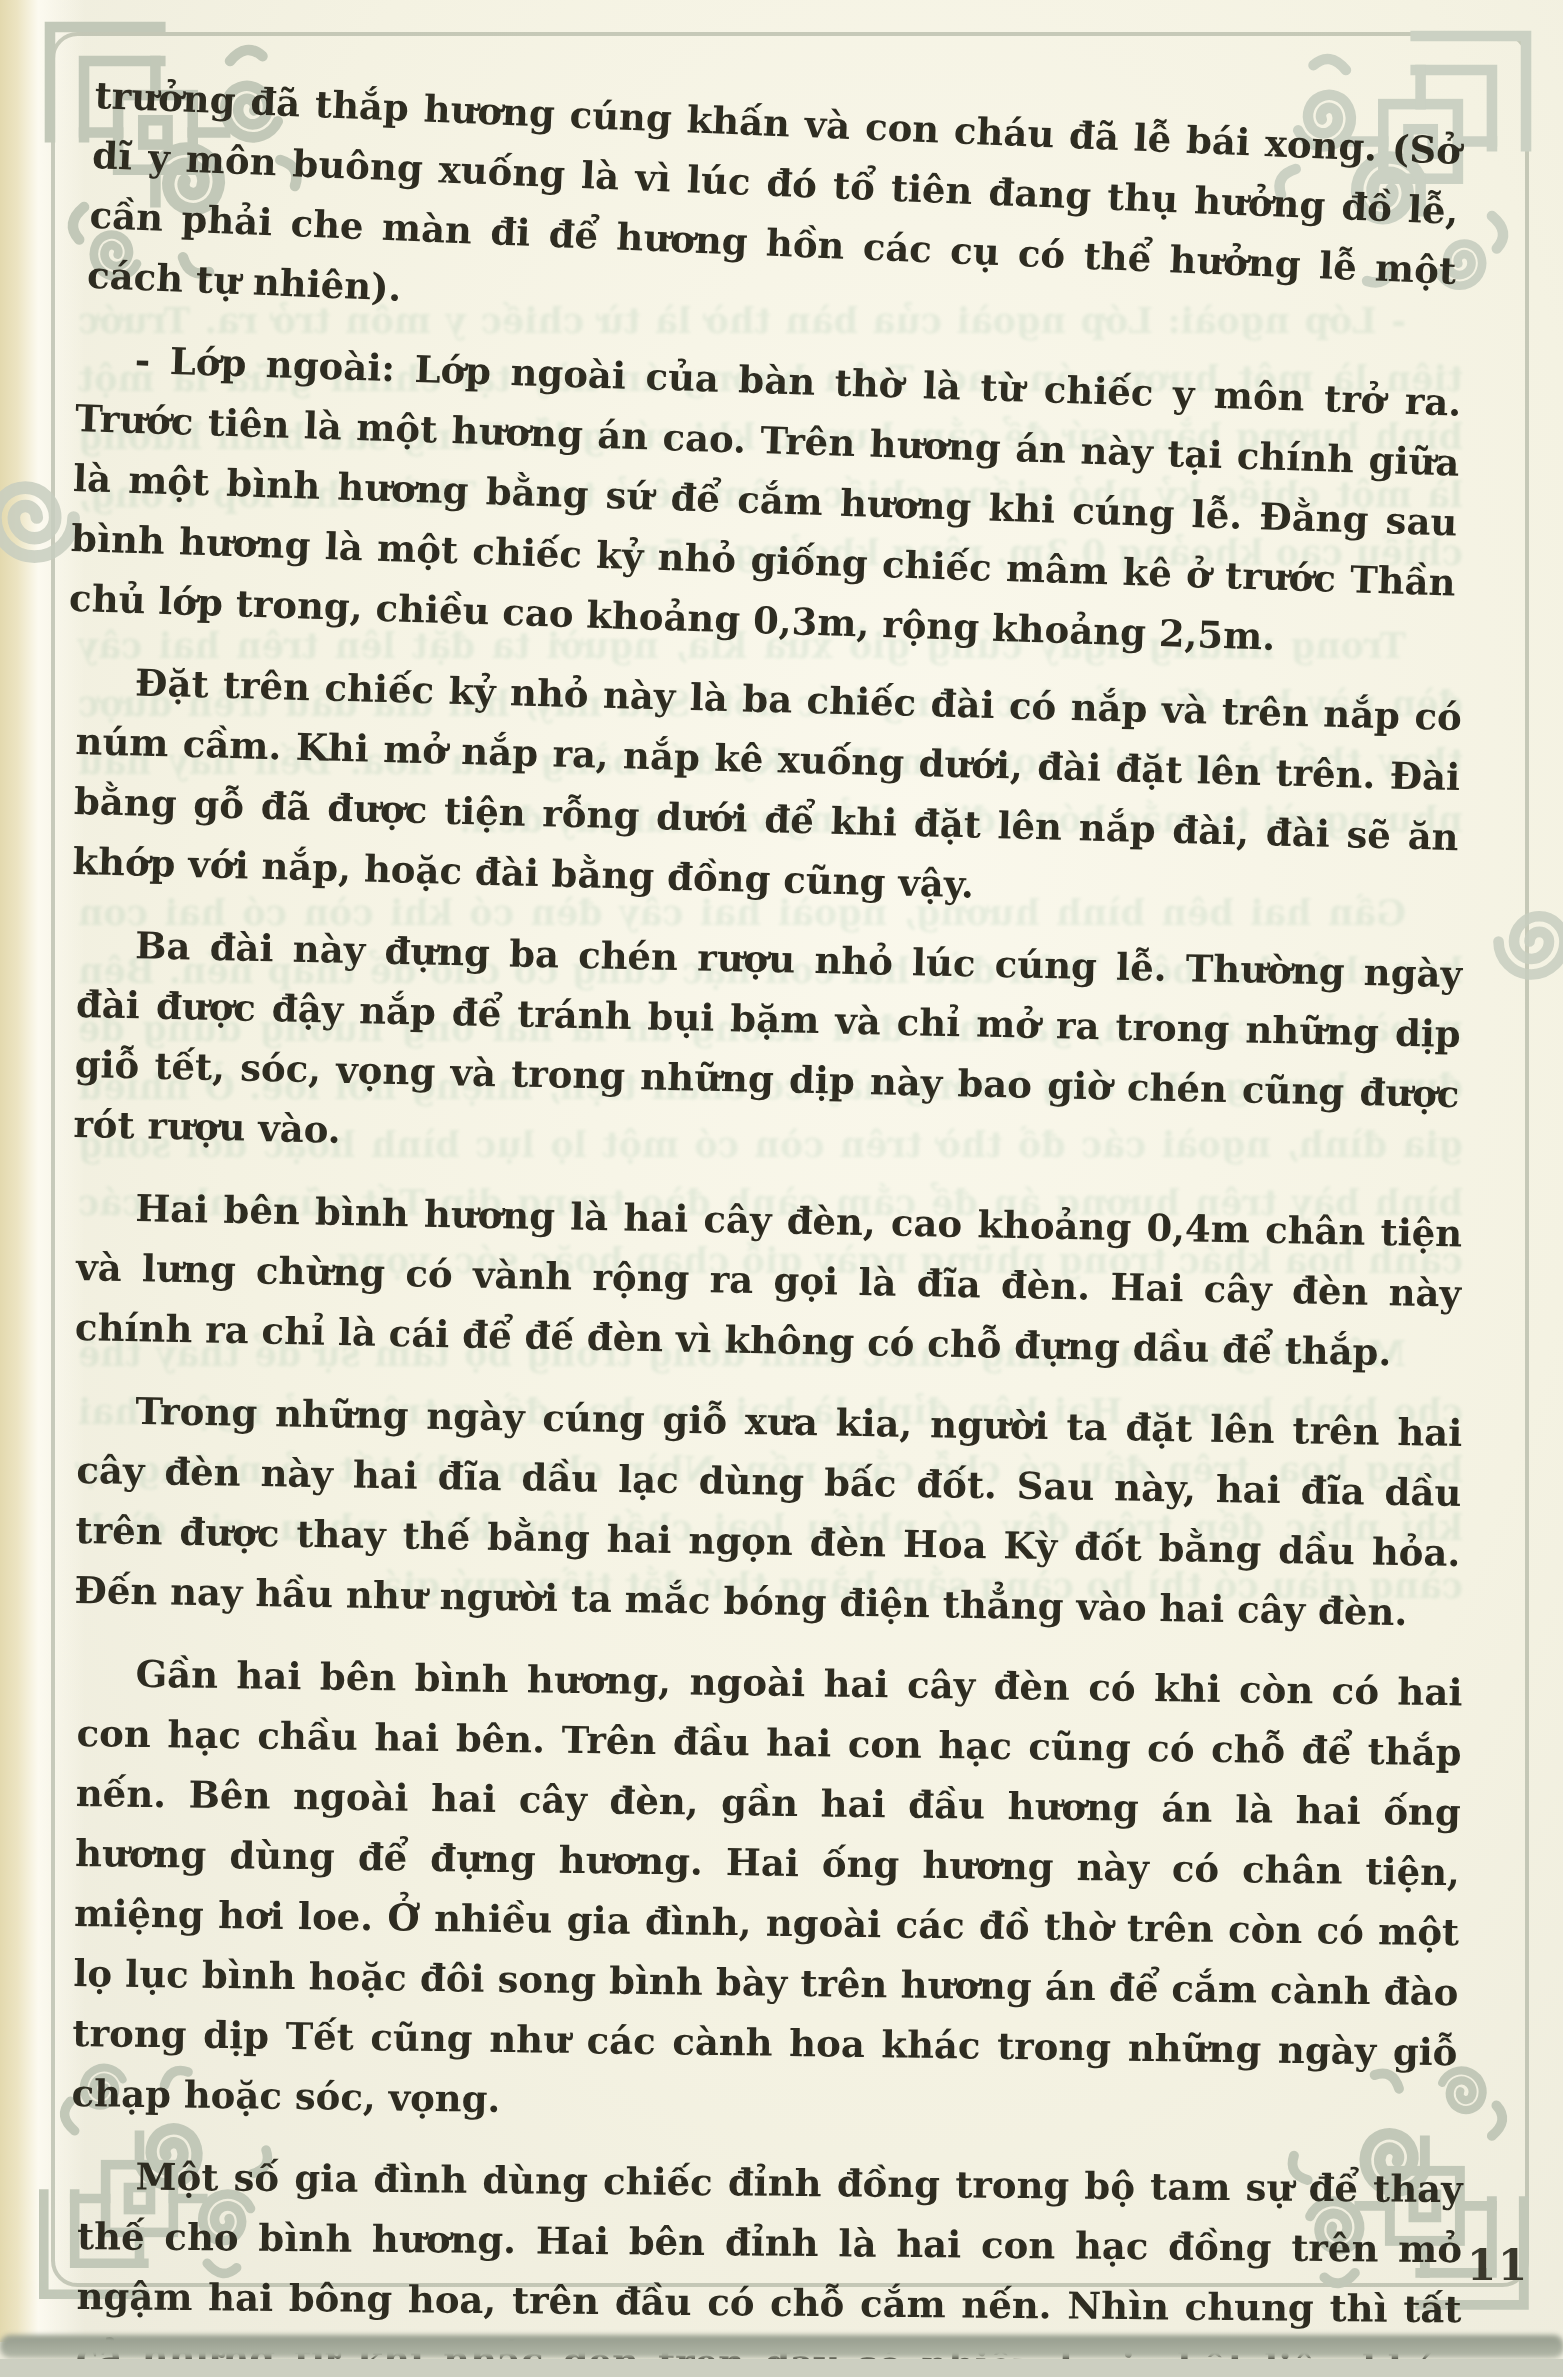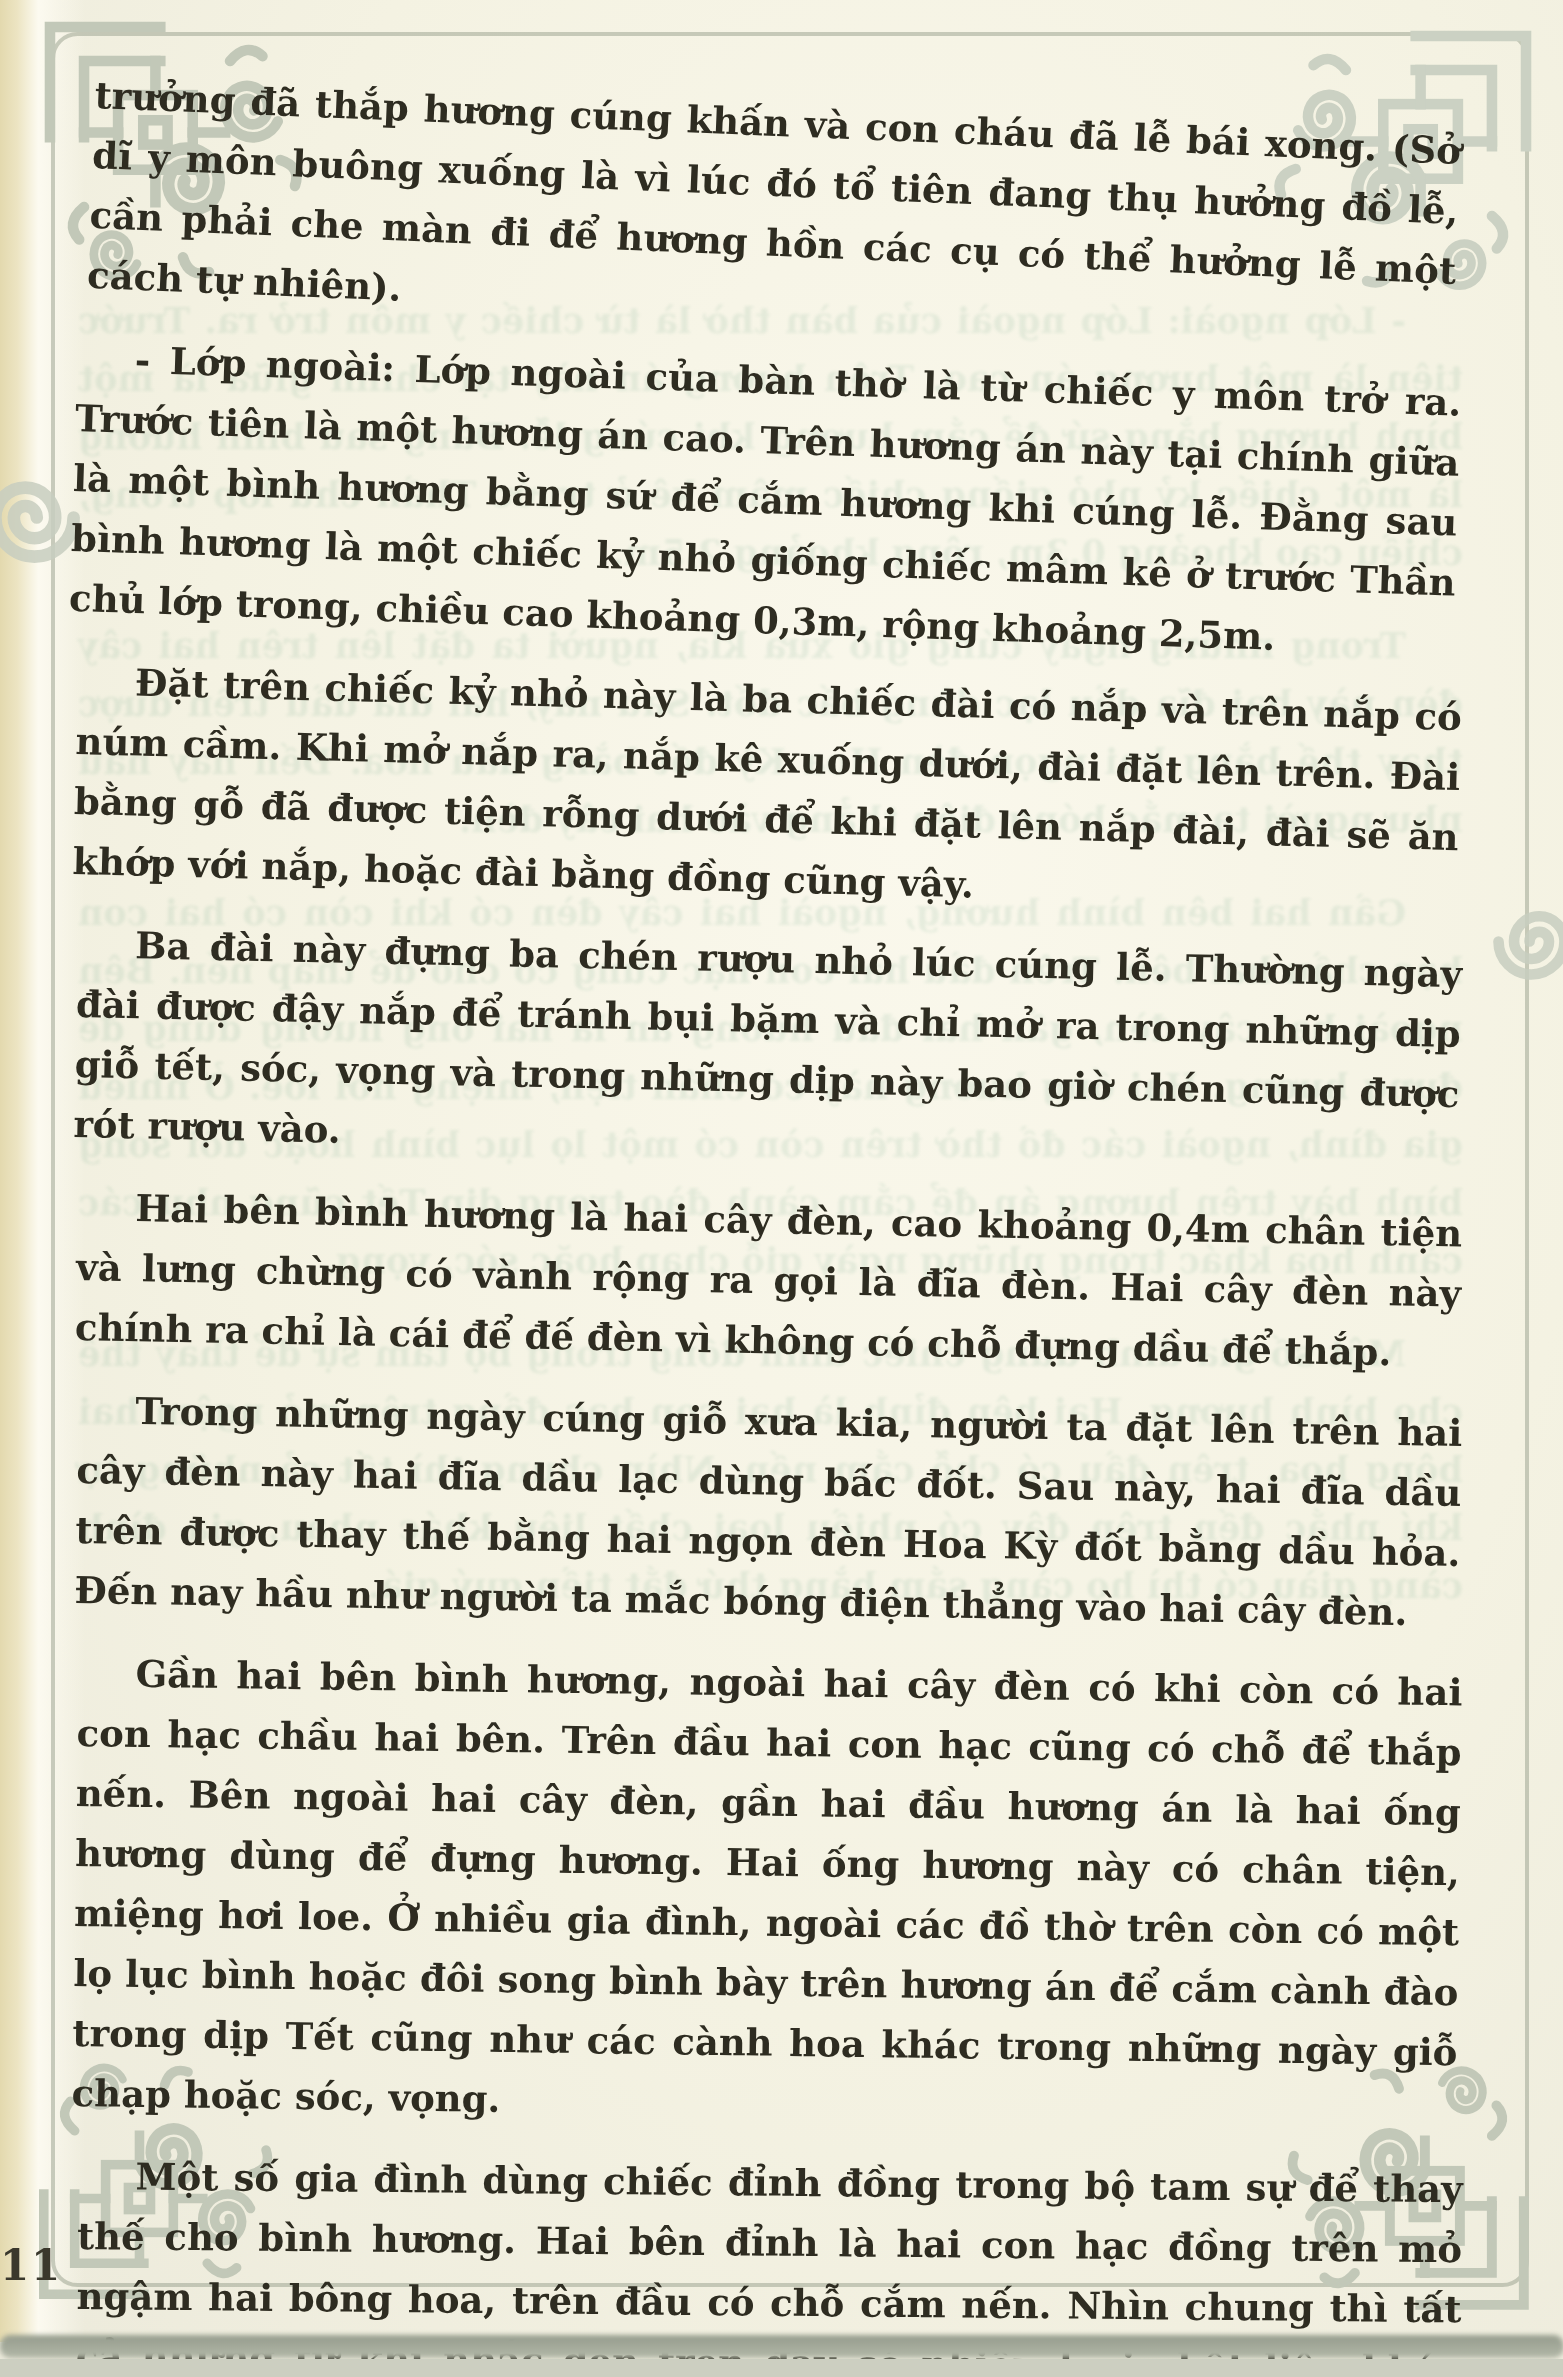--- a/index.html
+++ b/index.html
@@ -44,21 +44,21 @@
   .text p:nth-child(1){text-indent:0;margin-left:17.7px;transform:rotate(2.35deg);}
   .text p:nth-child(2){transform:rotate(1.85deg);}
   .text p:nth-child(3){transform:rotate(1.5deg);}
   .text p:nth-child(4){transform:rotate(1.25deg);}
   .text p:nth-child(5){transform:rotate(1.1deg);}
   .text p:nth-child(6){transform:rotate(.95deg);}
   .text p:nth-child(7){transform:rotate(.8deg);}
   .text p:nth-child(8){transform:rotate(.55deg);}
 
   .pagenum{
-    position:absolute;left:0;right:35px;top:2241px;text-align:left;
+    position:absolute;left:0;right:35px;top:2241px;text-align:right;
     font-size:42px;font-weight:700;color:#3a382c;letter-spacing:1.8px;
   }
   .bottom-band{
     position:absolute;left:0;right:0;bottom:19.5px;height:23px;border-radius:10.6px;
     background:linear-gradient(#949b8c,#b3b8a8);filter:blur(2.7px);pointer-events:none;
   }
   .bottom-strip{position:absolute;left:0;right:0;bottom:0;height:17.7px;background:#ccCfc1;pointer-events:none;}
 </style>
 </head>
 <body>

